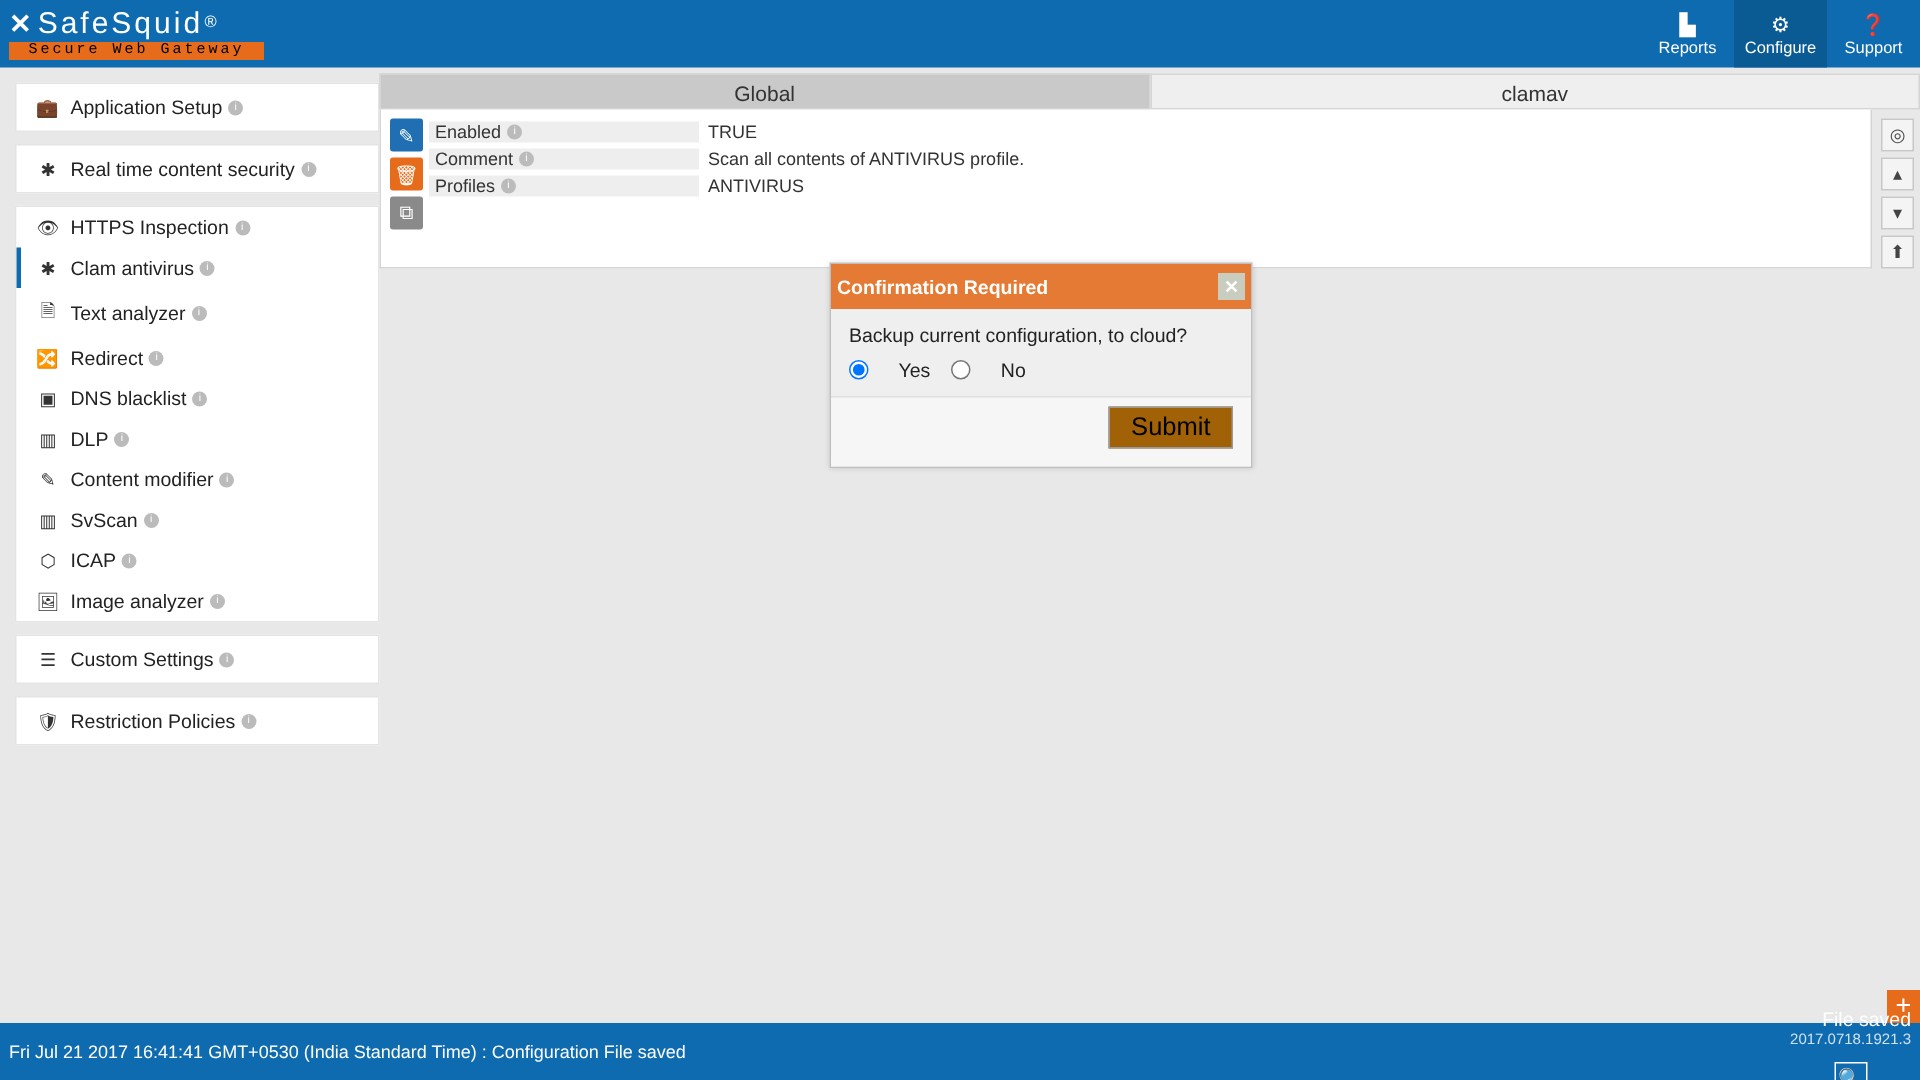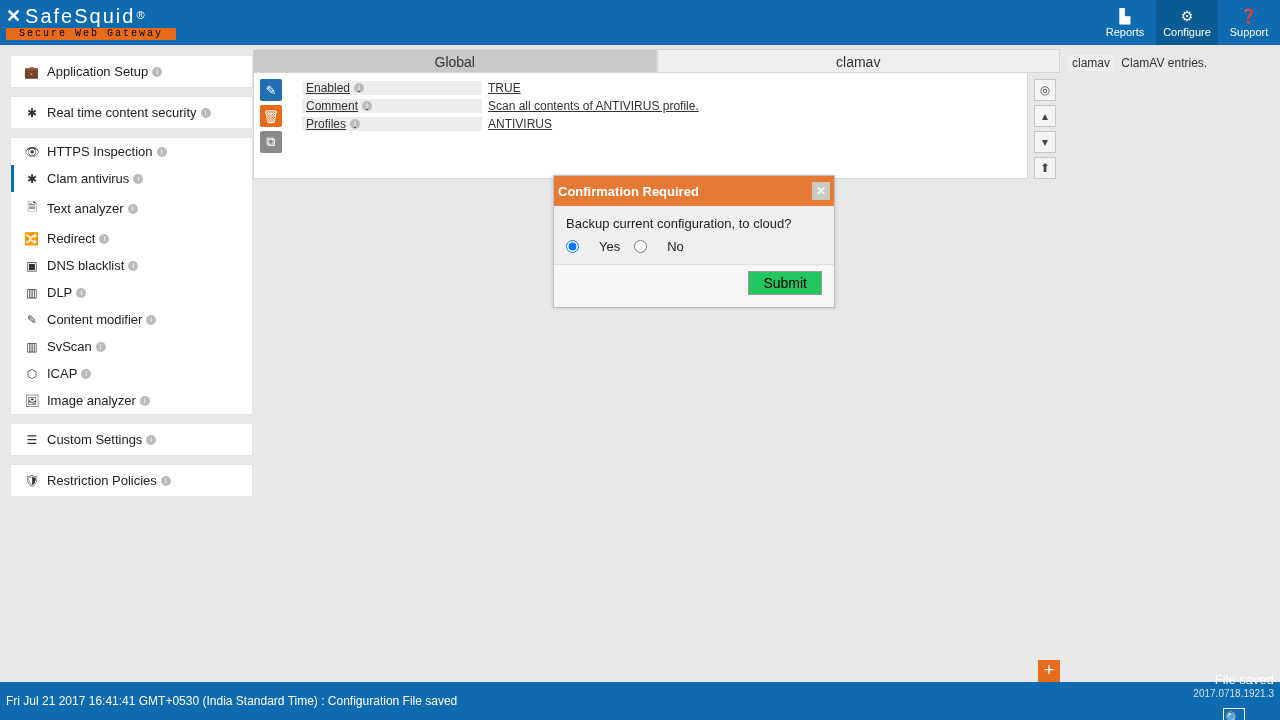--- a/index.html
+++ b/index.html
@@ -34,42 +34,42 @@
   .tab { flex:1; text-align:center; line-height:24px; font-size:14px; background:#efefef; border:1px solid #d5d5d5; cursor:pointer; }
   .tab.active { background:#c9c9c9; }
 
   .panel { background:#fff; border:1px solid #d5d5d5; border-top:none; padding:6px; position:relative; min-height:100px; display:flex; }
   .action-col { width:26px; display:flex; flex-direction:column; gap:4px; }
   .ab { width:22px; height:22px; display:flex; align-items:center; justify-content:center; font-size:13px; color:#fff; border-radius:2px; cursor:pointer;}
   .ab.edit { background:#1f6fb2; }
   .ab.del  { background:#e66b1a; }
   .ab.copy { background:#8a8a8a; }
 
-  .kv { flex:1; margin-left:16px;text-decoration:underline; }
+  .kv { flex:1; margin-left:0; }
   .kv-row { display:flex; font-size:12px; height:18px; align-items:center; }
   .kv-row .k { width:180px; background:#eeeeee; padding-left:4px; display:flex; align-items:center; }
   .kv-row .v { padding-left:6px; }
 
   .sideactions { width:26px; display:flex; flex-direction:column; gap:4px; margin-left:6px; margin-top:6px;}
   .sa { width:22px; height:22px; border:1px solid #c7c7c7; background:#f4f4f4; display:flex; align-items:center; justify-content:center; font-size:12px; cursor:pointer; color:#444;}
 
   .rightinfo { width:220px; padding:6px 8px 0 8px; font-size:12px; }
   .rightinfo .tag { background:#eee; padding:1px 4px; margin-right:4px; display:inline-block;}
 
   .addfab { position:absolute; right:0; bottom:0; width:22px; height:22px; background:#e66b1a; color:#fff; font-size:18px; line-height:20px; text-align:center; cursor:pointer;}
 
   
   .dialog { position:absolute; left:300px; top:126px; width:282px; background:#efefef; border:1px solid #bfbfbf; box-shadow:0 0 4px rgba(0,0,0,.15);}
   .dlg-title { background:#e57a34; color:#fff; font-weight:bold; font-size:13px; padding:6px 4px; display:flex; align-items:center; justify-content:space-between;}
   .dlg-x { width:18px;height:18px;background:#c9cdbf;color:#fff;display:flex;align-items:center;justify-content:center;font-size:12px;cursor:pointer;}
   .dlg-body { padding:10px 12px; font-size:13px; color:#222; }
   .dlg-opts { margin-top:8px; display:flex; gap:14px; align-items:center;}
   .dlg-opts label { display:flex; align-items:center; gap:20px; font-size:13px;}
   .dlg-foot { padding:6px 12px 12px; display:flex; justify-content:flex-end; background:#f6f6f6; border-top:1px solid #e0e0e0;}
-  .dlg-foot button { padding:3px 14px; font-size:14px; background:#22c55e; border:1px solid #9a9a9a; cursor:pointer;}
+  .dlg-foot button { padding:3px 14px; font-size:17px; background:#a16207; border:1px solid #9a9a9a; cursor:pointer;}
 
   
   .footer { position:absolute; bottom:0; left:0; right:0; height:38px; background:#0e6bb0; color:#fff; display:flex; align-items:center; justify-content:space-between; padding:0 6px; font-size:12px;}
   .footer .right { display:flex; align-items:center; gap:8px; flex-direction:column;}
   .footer .mag { width:22px;height:22px;border:1px solid #fff; display:flex;align-items:center;justify-content:center;font-size:13px;cursor:pointer;}
   .footer-col { display:flex; flex-direction:column; align-items:flex-end; line-height:1.2;}
   .footer-col .fs { font-size:13px;}
   .footer-col .vr { font-size:10px; color:#cfe3f3;}
 </style>
 </head>
@@ -265,24 +265,20 @@
             </label>
           </div>
         </div>
         <div class="dlg-foot">
           <button><span>Submit</span></button>
         </div>
       </div>
 
     </div>
 
-    <div class="rightinfo">
-      <span class="tag">clamav</span>
-      <span>ClamAV entries.</span>
-    </div>
   </div>
 </div>
 
 <div class="footer">
   <div>Fri Jul 21 2017 16:41:41 GMT+0530 (India Standard Time) : Configuration File saved</div>
   <div class="right">
     <div class="footer-col">
       <span class="fs">File saved</span>
       <span class="vr">2017.0718.1921.3</span>
     </div>

